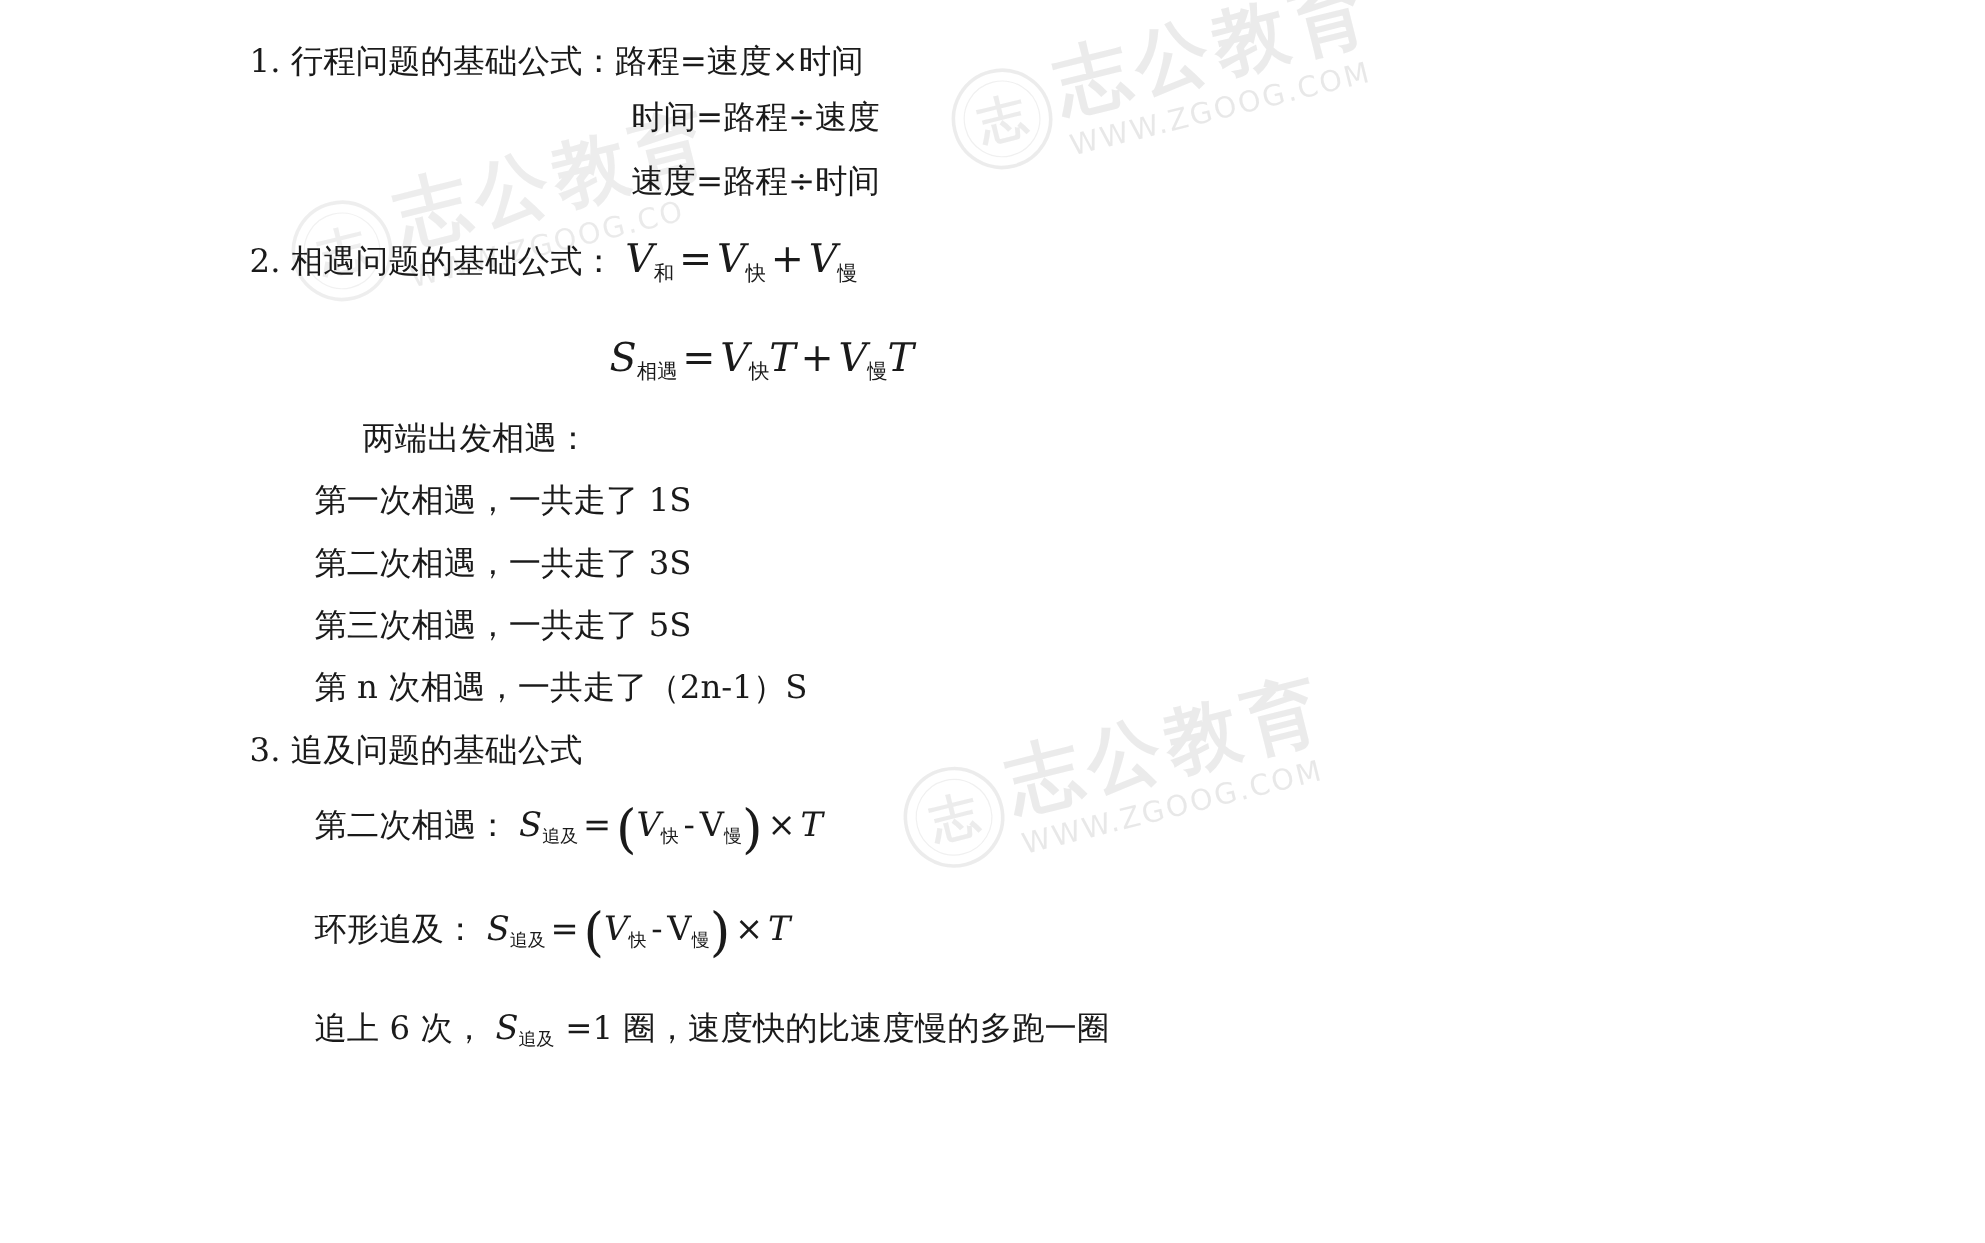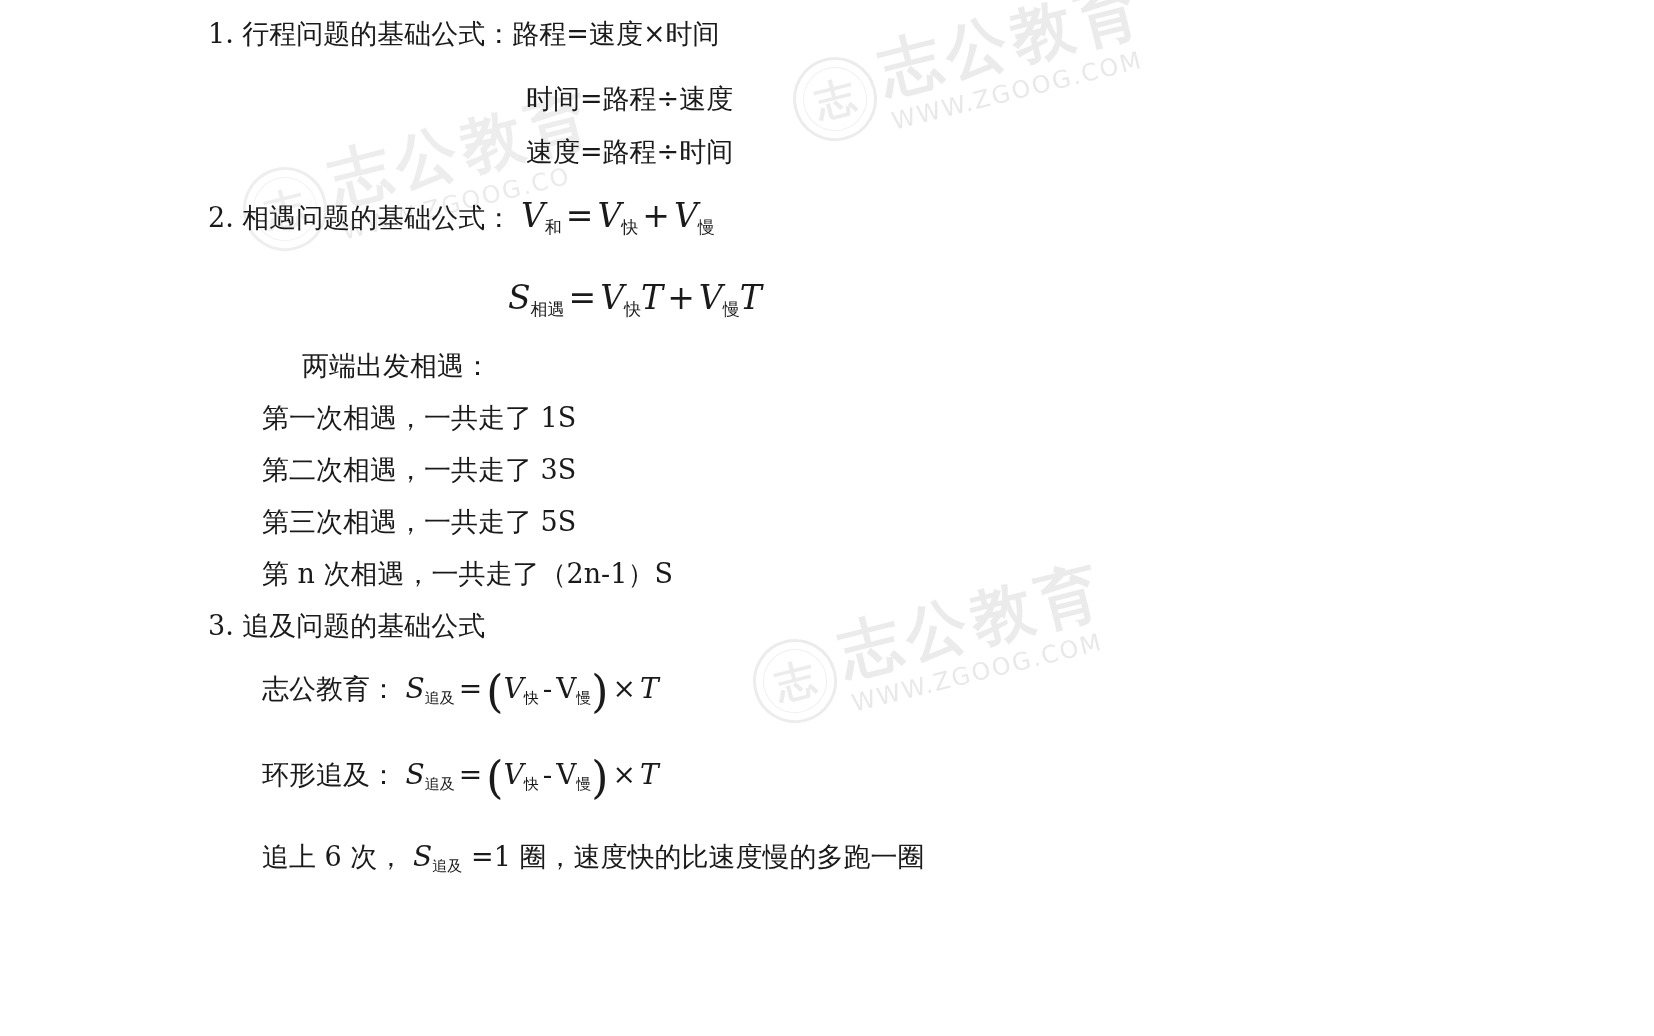--- a/index.html
+++ b/index.html
@@ -129,21 +129,21 @@
 </div>
 
 <div class="wm wm3">
   <div class="wm-seal">志</div>
   <div class="wm-cn">志公教育</div>
   <div class="wm-url">WWW.ZGOOG.COM</div>
 </div>
 
 <div class="page">
 
-  <div class="line num-item" style="top:18px;">
+  <div class="line num-item" style="top:36px;">
     <span>1.</span>
     <span>行程问题的基础公式：路程=速度×时间</span>
   </div>
   <div class="line center-ind" style="top:83px;">
     <span>时间=路程÷速度</span>
   </div>
   <div class="line center-ind" style="top:136px;">
     <span>速度=路程÷时间</span>
   </div>
 
@@ -176,21 +176,21 @@
   <div class="line indent1" style="top:558px;">
     <span>第 n 次相遇，一共走了（2n-1）S</span>
   </div>
 
   <div class="line num-item" style="top:610px;">
     <span>3.</span>
     <span>追及问题的基础公式</span>
   </div>
 
   <div class="line indent1" style="top:666px;">
-    <span class="cn">志公教育：</span>
+    <span class="cn">第二次相遇：</span>
     <span class="math small-ital">
       <span>S</span><span class="sub">追及</span><span class="op">=</span><span class="paren">(</span><span>V</span><span class="sub">快</span><span class="op">-</span><span class="math-upright">V</span><span class="sub">慢</span><span class="paren">)</span><span class="op">×</span><span>T</span>
     </span>
   </div>
 
   <div class="line indent1" style="top:752px;">
     <span class="cn">环形追及：</span>
     <span class="math small-ital">
       <span>S</span><span class="sub">追及</span><span class="op">=</span><span class="paren">(</span><span>V</span><span class="sub">快</span><span class="op">-</span><span class="math-upright">V</span><span class="sub">慢</span><span class="paren">)</span><span class="op">×</span><span>T</span>
     </span>

